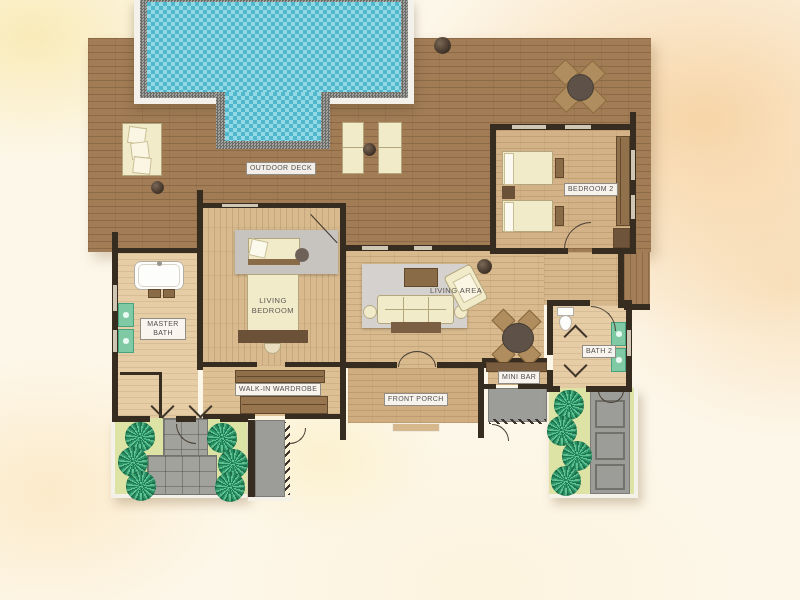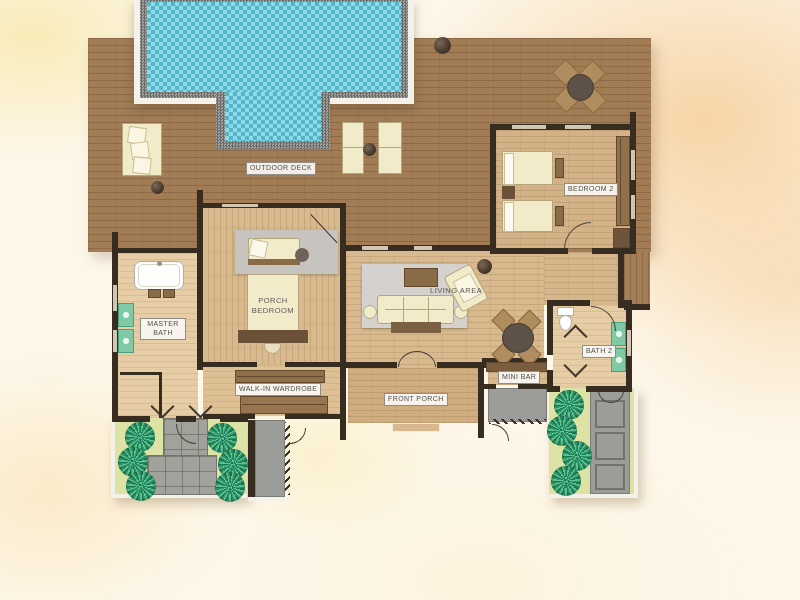--- a/index.html
+++ b/index.html
@@ -300,21 +300,21 @@
   <div class="abs vanity" style="left:611px;top:322px;width:15px;height:24px;"></div>
   <div class="abs vanity" style="left:611px;top:348px;width:15px;height:24px;"></div>
   <div class="abs circle" style="left:616px;top:331px;width:6px;height:6px;background:#eafaf2;"></div>
   <div class="abs circle" style="left:616px;top:357px;width:6px;height:6px;background:#eafaf2;"></div>
   <div class="chev chev-up" style="left:567px;top:328px;"></div>
   <div class="chev chev-dn" style="left:567px;top:357px;"></div>
   <div class="arc arc-tr" style="left:591px;top:306px;width:25px;height:25px;"></div>
 
   <span class="tag" style="left:246px;top:162px;">OUTDOOR DECK</span>
   <span class="tag" style="left:564px;top:183px;">BEDROOM 2</span>
-  <span class="plain-label two" style="left:249px;top:296px;width:48px;">PORCH BEDROOM</span>
+  <span class="plain-label two" style="left:249px;top:296px;width:48px;">LIVING BEDROOM</span>
   <span class="plain-label" style="left:406px;top:286px;margin-left:24px;">LIVING AREA</span>
   <span class="tag two" style="left:140px;top:318px;width:38px;">MASTER BATH</span>
   <span class="tag" style="left:235px;top:383px;">WALK-IN WARDROBE</span>
   <span class="tag" style="left:384px;top:393px;">FRONT PORCH</span>
   <span class="tag" style="left:498px;top:371px;">MINI BAR</span>
   <span class="tag" style="left:582px;top:345px;">BATH 2</span>
 
 </div>
 
 </body></html>

